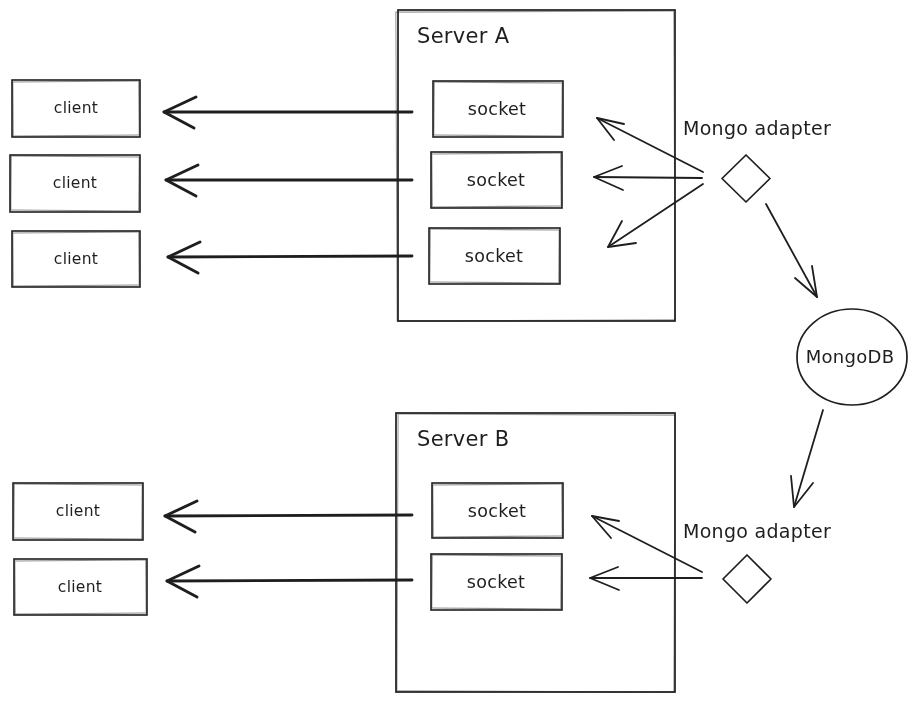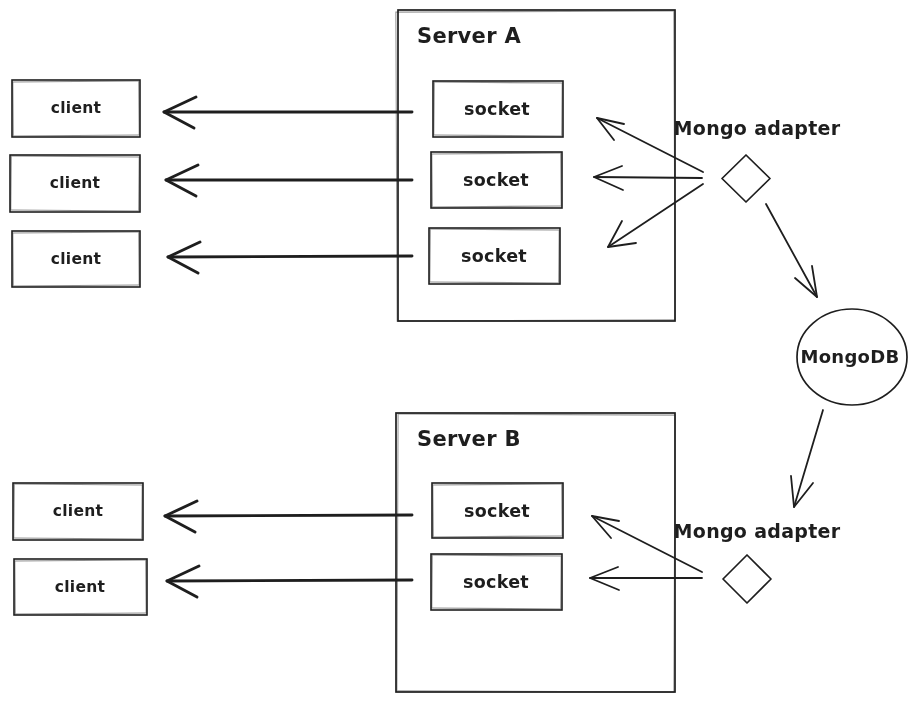--- a/index.html
+++ b/index.html
@@ -1,16 +1,16 @@
 <!DOCTYPE html>
 <html><head>
 <meta charset="utf-8">
 <style>
   html,body{margin:0;padding:0;background:#ffffff;}
-  .stage{position:relative;width:913px;height:702px;background:#ffffff;overflow:hidden;font-weight:bold;}
+  .stage{position:relative;width:913px;height:702px;background:#ffffff;overflow:hidden;}
   svg{display:block;}
   svg text{font-family:"DejaVu Sans",sans-serif;fill:#1e1e1e;letter-spacing:0.3px;}
   .frame{fill:#ffffff;stroke:#1e1e1e;stroke-width:1.7;}
   .frame2{fill:none;stroke:#1e1e1e;stroke-width:1.1;opacity:0.45;}
   .box{fill:#ffffff;stroke:#1e1e1e;stroke-width:1.6;}
   .box2{fill:none;stroke:#1e1e1e;stroke-width:1.1;opacity:0.5;}
   .thick{stroke:#1e1e1e;stroke-width:2.9;fill:none;stroke-linecap:round;stroke-linejoin:round;}
   .thin{stroke:#1e1e1e;stroke-width:1.8;fill:none;stroke-linecap:round;stroke-linejoin:round;}
   .shape{fill:#ffffff;stroke:#1e1e1e;stroke-width:1.7;stroke-linejoin:round;}
   .t-title{font-size:21px;}

